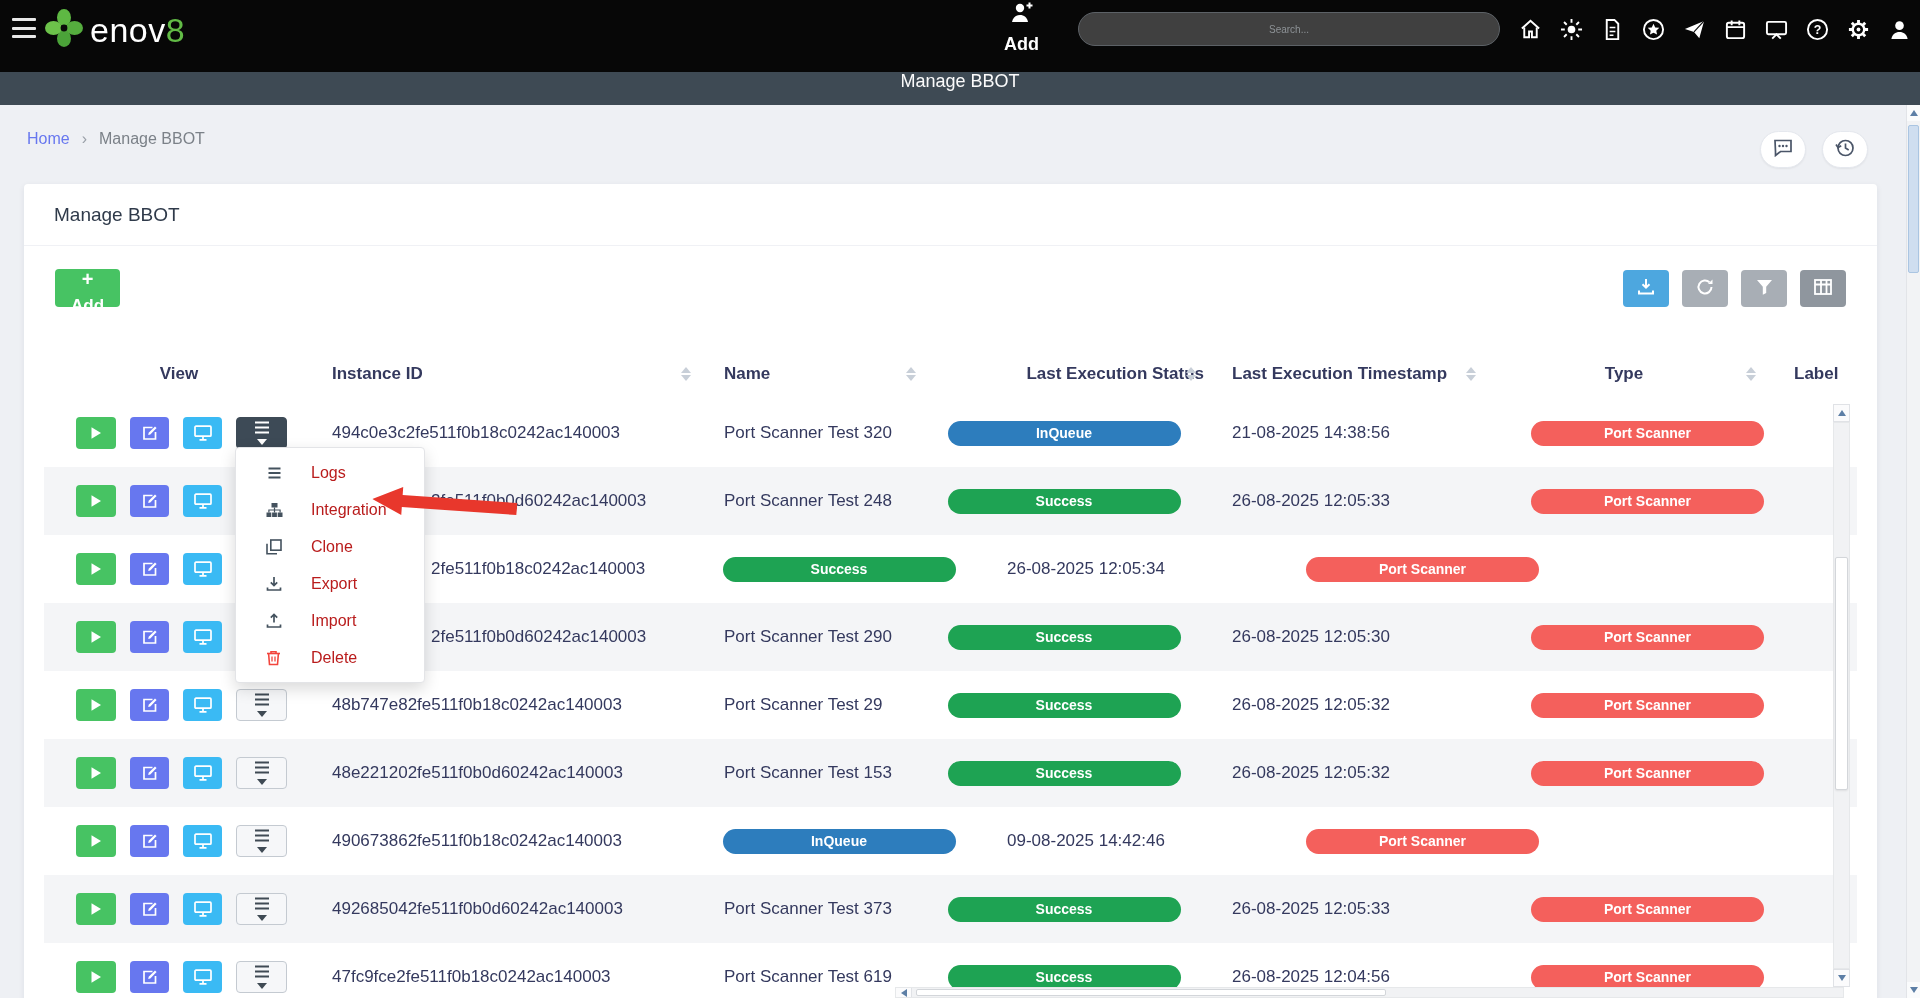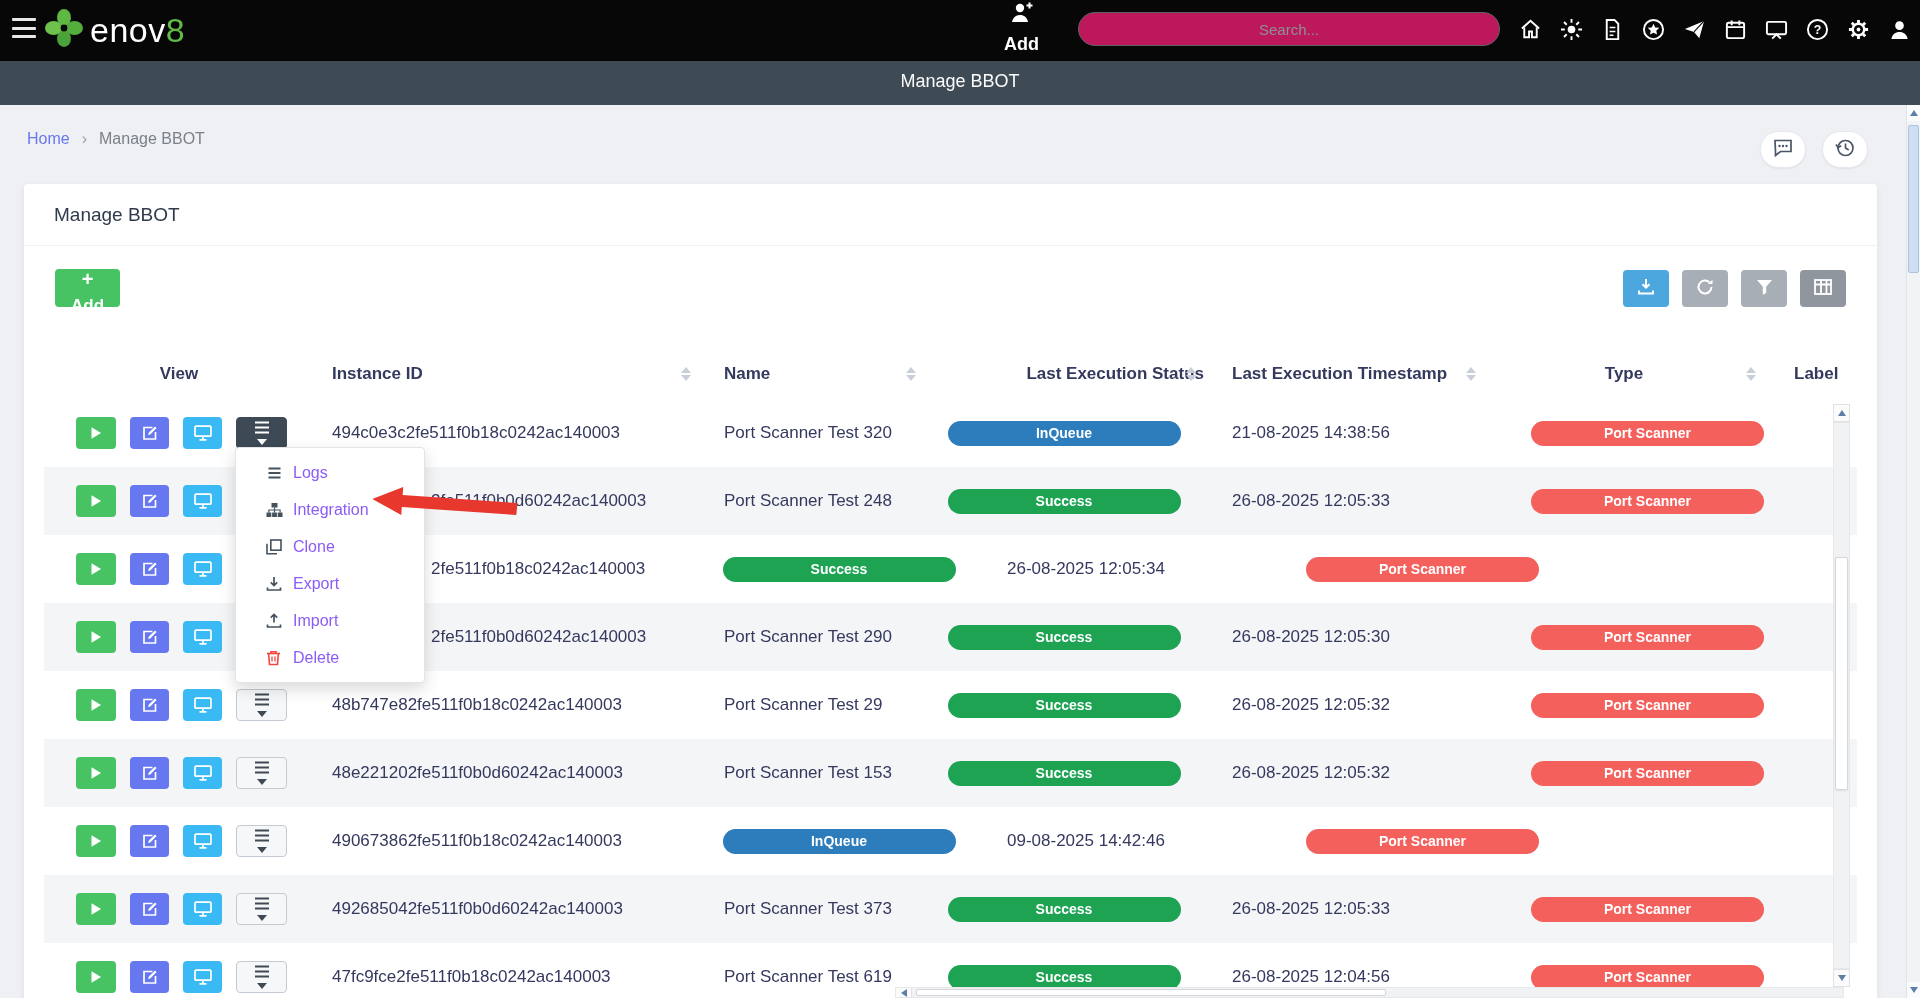--- a/index.html
+++ b/index.html
@@ -1,30 +1,30 @@
 <!DOCTYPE html>
 <html><head>
 <meta charset="utf-8">
 <style>
   html,body{margin:0;padding:0;width:1920px;height:998px;overflow:hidden;
     font-family:"Liberation Sans",sans-serif;background:#eef0f4;position:relative;}
   *{box-sizing:border-box;}
   button{font-family:inherit;flex-direction:column;}
 
   
-  .navbar{position:absolute;top:0;left:0;width:1920px;height:61px;background:#070707;z-index:10;}
+  .navbar{position:absolute;top:0;left:0;width:1920px;height:72px;background:#070707;z-index:10;}
   .hamburger{position:absolute;left:12px;top:18px;width:24px;height:20px;display:flex;flex-direction:column;justify-content:space-between;cursor:pointer;background:none;border:none;padding:0;}
   .hamburger span{display:block;width:24px;height:3px;background:#e8e8e8;border-radius:1px;}
   .brand{position:absolute;left:44px;top:8px;display:flex;align-items:center;gap:6px;}
   .brand-text{font-size:34px;color:#ffffff;letter-spacing:.5px;}
   .brand-accent{color:#62bb46;}
   .nav-add{position:absolute;left:998px;top:0;height:58px;display:flex;align-items:center;gap:8px;cursor:pointer;background:none;border:none;}
   .nav-add-label{color:#fff;font-size:18px;font-weight:bold;}
-  .nav-search{position:absolute;left:1078px;top:12px;width:422px;height:34px;background:#be185d;
-    border:1px solid #5c6166;border-radius:17px;color:#cfcfcf;font-size:15px;text-align:center;outline:none;padding:0 14px;}
+  .nav-search{position:absolute;left:1078px;top:12px;width:422px;height:34px;background:#404040;
+    border:1px solid #5c6166;border-radius:17px;color:#cfcfcf;font-size:10px;text-align:center;outline:none;padding:0 14px;}
   .nav-search::placeholder{color:#8d9296;}
   .nav-icons{position:absolute;left:1519px;top:0;height:58px;display:flex;align-items:center;gap:18px;}
   .nav-ic{width:23px;height:23px;display:flex;align-items:center;justify-content:center;cursor:pointer;}
   .nav-ic svg{width:23px;height:23px;}
 
   
   .subheader{position:absolute;top:58px;left:0;width:1920px;height:47px;background:#3e4a54;z-index:9;
     display:flex;align-items:center;justify-content:center;}
   .subheader-title{color:#fbfbfb;font-size:18px;}
 
@@ -82,21 +82,21 @@
   .abtn.toggle{width:51px;background:#f6f7f9;border:1px solid #c4cad1;color:#3f4a54;gap:5px;}
   .abtn.toggle.open{background:#3d4a56;border-color:#3d4a56;color:#fff;}
   .caret{width:0;height:0;border-left:5px solid transparent;border-right:5px solid transparent;border-top:6px solid currentColor;}
 
   .badge{display:inline-block;width:233px;height:25px;line-height:25px;border-radius:13px;color:#fff;
     font-size:14px;font-weight:bold;text-align:center;}
 
   
   .dropdown{position:absolute;left:235px;top:447px;width:190px;background:#fff;border:1px solid #e3e4e7;
     border-radius:4px;box-shadow:0 6px 16px rgba(0,0,0,.15);padding:6px 0;z-index:50;}
-  .menu-item{height:37px;display:flex;align-items:center;gap:9px;padding-left:30px;font-size:16px;color:#8b5cf6;cursor:pointer;}
+  .menu-item{height:37px;display:flex;align-items:center;gap:27px;padding-left:30px;font-size:16px;color:#b91c1c;cursor:pointer;}
   .mi-icon{width:18px;display:flex;align-items:center;color:#44525e;}
   .menu-item.danger .mi-icon{color:#f2453d;}
 
   
   .annotation-arrow{position:absolute;left:372px;top:487px;z-index:60;transform:rotate(4deg);}
 
   
   .tri-up{width:0;height:0;border-left:4px solid transparent;border-right:4px solid transparent;border-bottom:6px solid #5d7fa6;}
   .tri-dn{width:0;height:0;border-left:4px solid transparent;border-right:4px solid transparent;border-top:6px solid #5d7fa6;}
   .tri-lf{width:0;height:0;border-top:4px solid transparent;border-bottom:4px solid transparent;border-right:6px solid #5d7fa6;}

